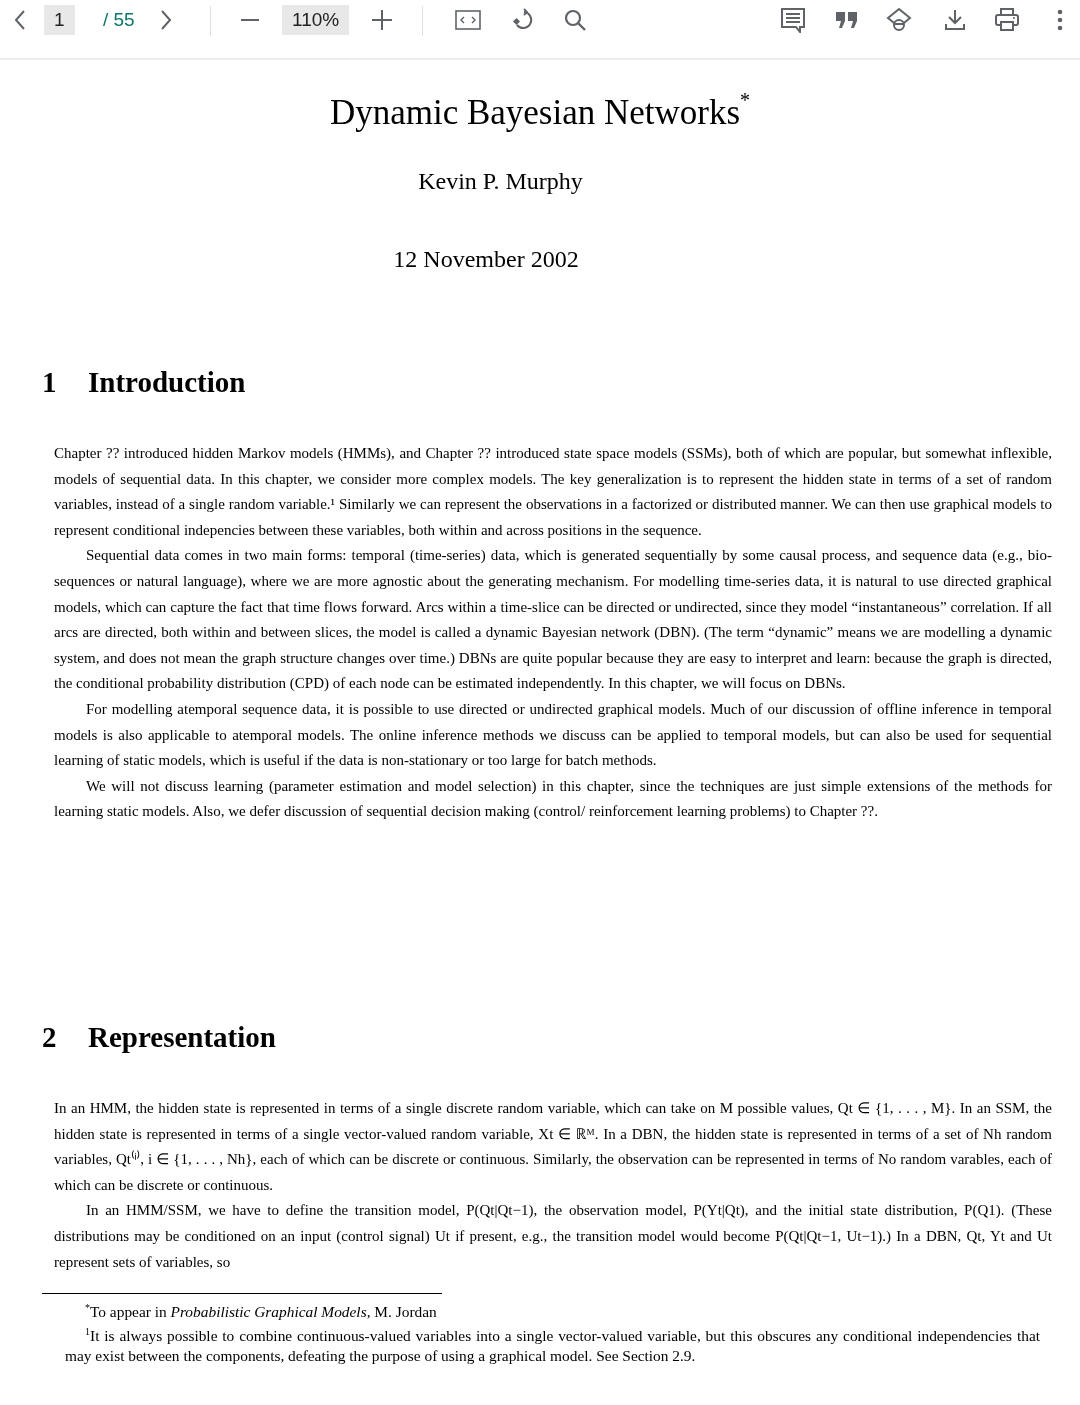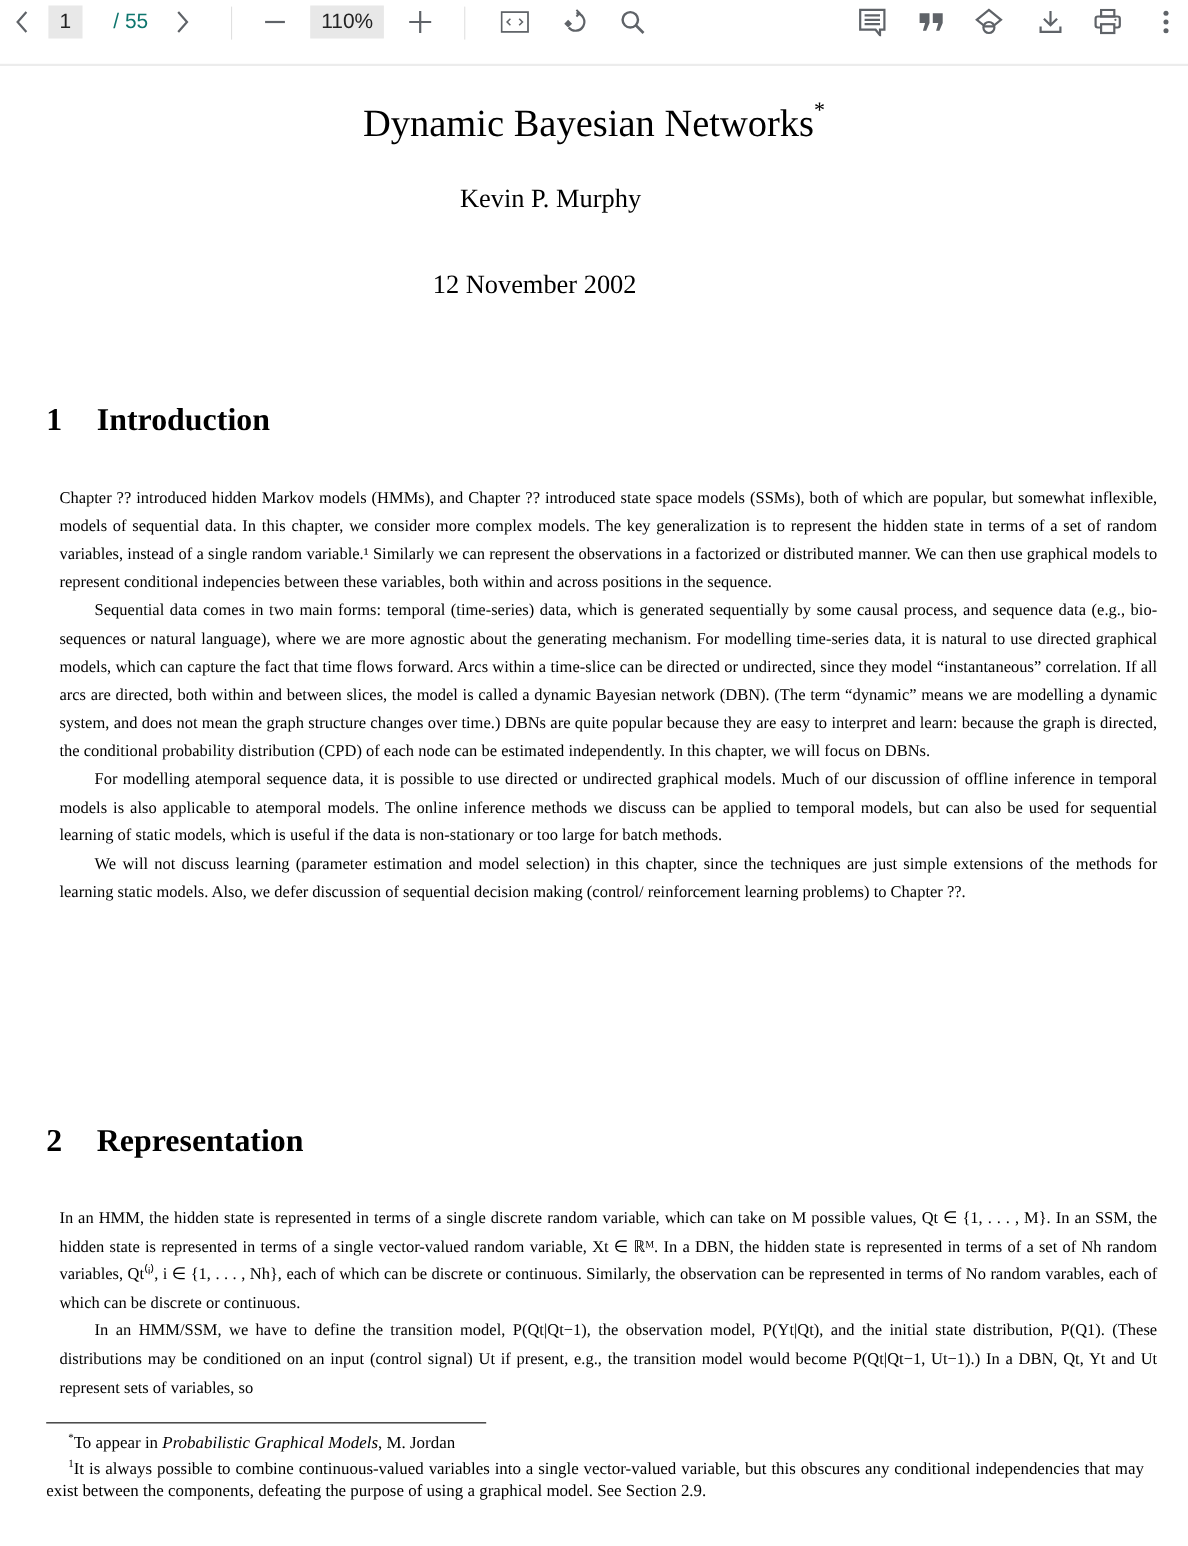--- a/index.html
+++ b/index.html
@@ -16,21 +16,21 @@
   .author { position:absolute; top:166px; left:0; width:1001px; text-align:center; font-size:24px; line-height:30px; }
   .date { position:absolute; top:246px; left:0; width:972px; text-align:center; font-size:24px; }
   .section { position:absolute; left:42px; font-size:29px; font-weight:bold; }
   .section .num { display:inline-block; width:46px; }
   .body-text { position:absolute; left:54px; width:998px; font-size:15px; line-height:25.6px; text-align:justify;margin-top:18px; }
   .body-text p { margin:0; }
   .body-text p.ind { text-indent:32px; }
   .footrule { position:absolute; left:42px; top:1293px; width:400px; height:1px; background:#000; }
   .footnotes { position:absolute; left:42px; top:1298px; width:998px; font-size:15.4px; line-height:20px; text-align:justify; }
   .footnotes p { margin:0; }
-  .footnotes p.ind { text-indent:20px; }
+  .footnotes p.ind { text-indent:20px;margin-left:23px; }
   .fnmark { font-size:10px; vertical-align:super; }
 </style>
 </head>
 <body>
 
 <div class="toolbar">
   <div class="tb-item" style="left:8px;width:24px;">
     <svg width="14" height="22" viewBox="0 0 14 22">
         <path d="M11 2 L3 11 L11 20" fill="none" stroke="#5f6368" stroke-width="2"></path>
       </svg>

